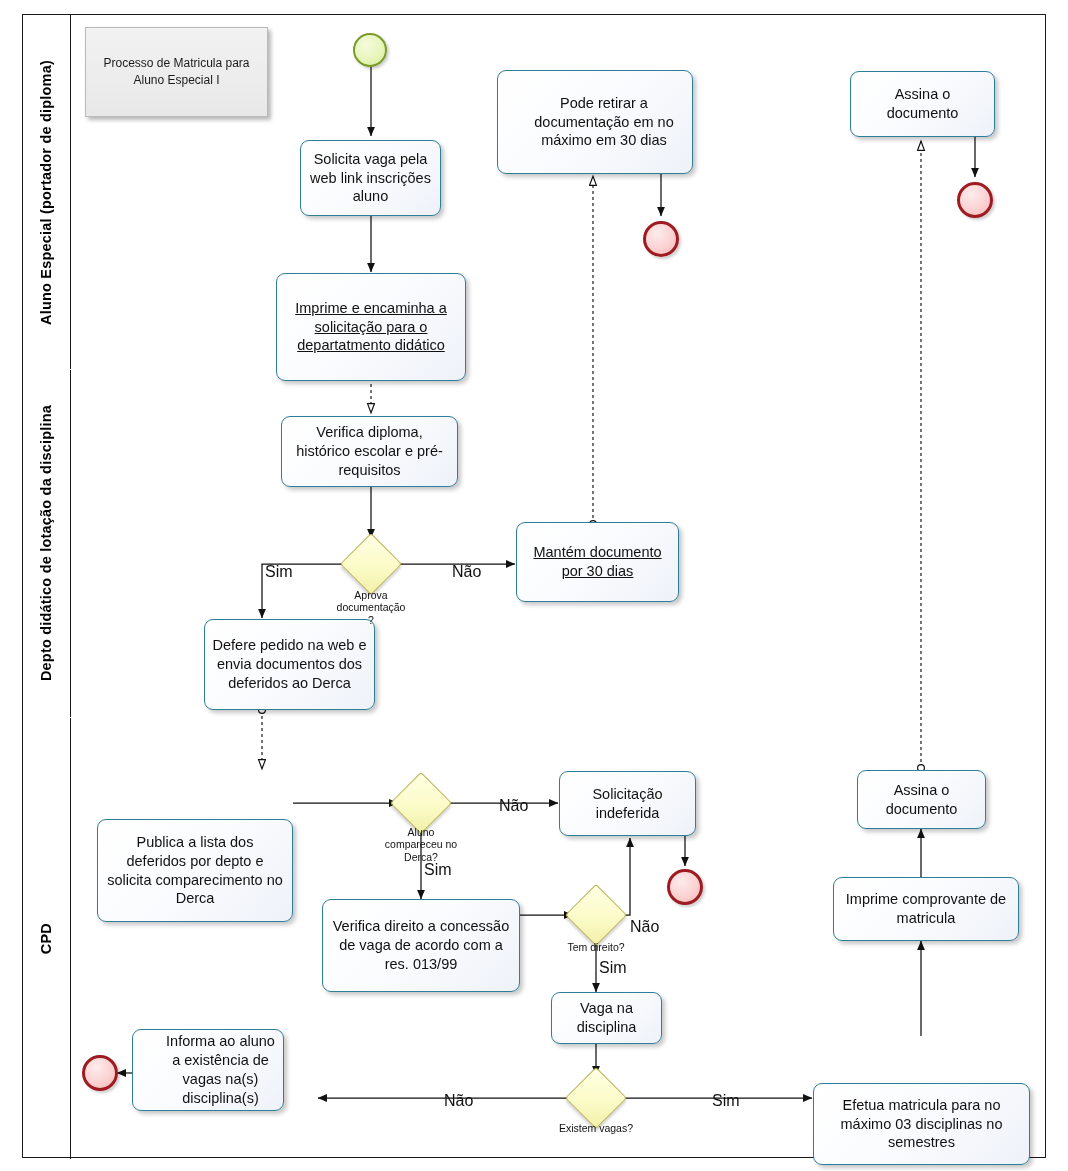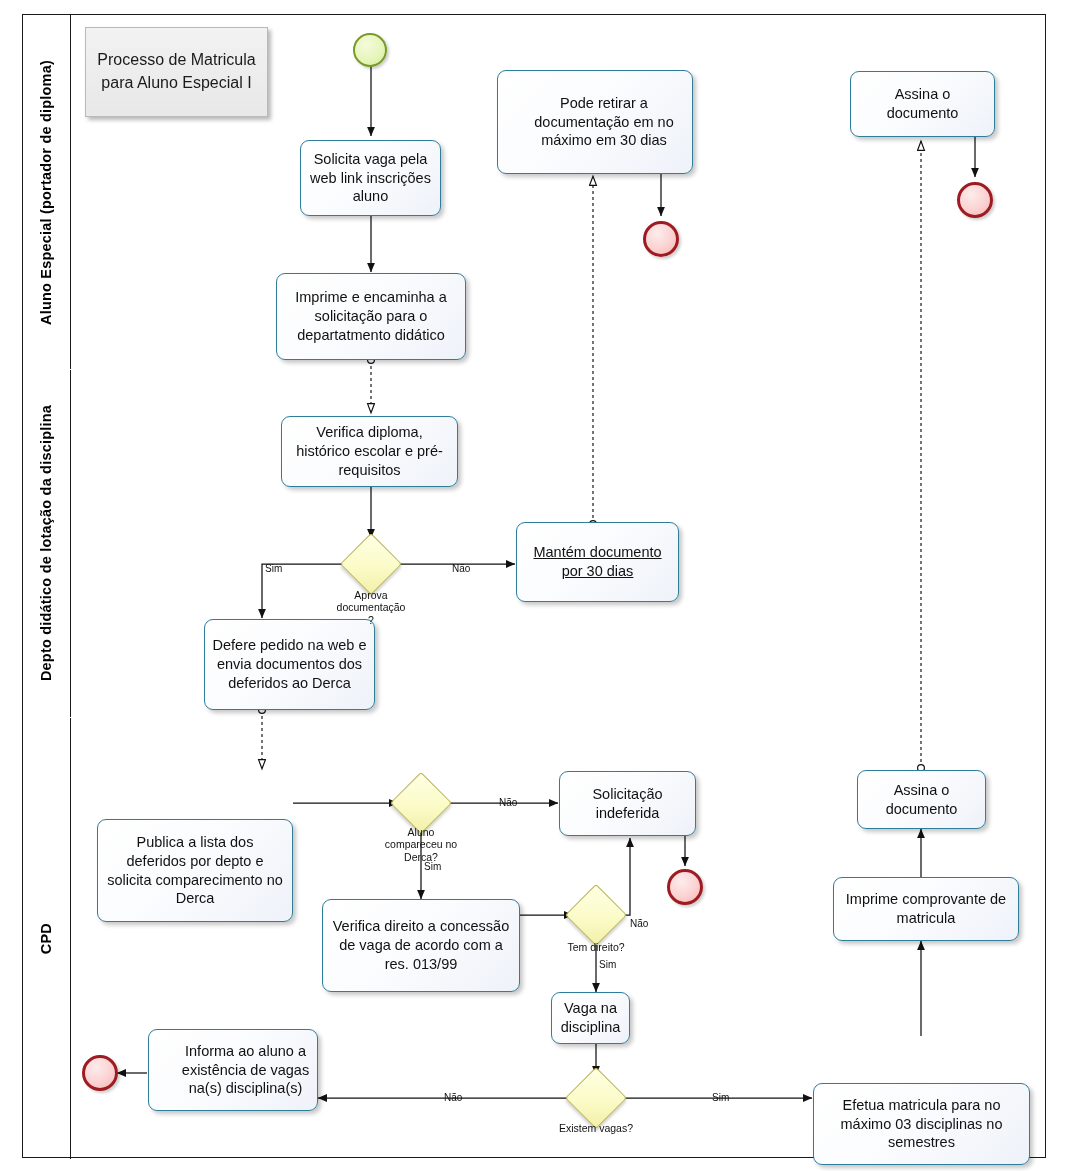--- a/index.html
+++ b/index.html
@@ -13,21 +13,21 @@
   .lane-header{position:absolute;left:0;top:0;width:48px;height:100%;border-right:1.5px solid #1a1a1a;box-sizing:border-box;
                display:flex;align-items:center;justify-content:center;}
   .lane-title{writing-mode:vertical-rl;transform:rotate(180deg);font-size:14.5px;font-weight:bold;color:#000;
               text-align:center;line-height:1.25;letter-spacing:.2px;}
 
   
   .title-box{position:absolute;left:85px;top:27px;width:183px;height:90px;
              background:linear-gradient(180deg,#f2f2f2 0%,#e8e8e8 100%);
              border:1px solid #b9b9b9;box-shadow:3px 3px 4px rgba(0,0,0,.28);
              display:flex;align-items:center;justify-content:center;text-align:center;
-             font-size:16px;color:#1b1b1b;line-height:1.42;box-sizing:border-box;padding:4px 8px;}
+             font-size:12px;color:#1b1b1b;line-height:1.42;box-sizing:border-box;padding:4px 8px;}
 
   
   .task{position:absolute;box-sizing:border-box;border:1.6px solid #2e7d99;border-radius:9px;
         background:linear-gradient(135deg,#ffffff 0%,#fbfcfe 45%,#eef2f9 100%);
         box-shadow:3px 3px 4px rgba(0,0,0,.22);
         display:flex;align-items:center;justify-content:center;text-align:center;
         font-size:14.5px;color:#111;line-height:1.3;padding:3px 7px;}
 
   
   .gw{position:absolute;width:44px;height:44px;transform:rotate(45deg);
@@ -41,21 +41,21 @@
             background:radial-gradient(circle at 38% 32%,#f4fbdc 0%,#e6f5b8 60%,#d2ea93 100%);
             box-shadow:2px 2px 3px rgba(0,0,0,.2);}
   .ev.end{width:36px;height:36px;border:3.4px solid #9e1b22;
           background:radial-gradient(circle at 38% 32%,#fdecec 0%,#fbd2d2 55%,#f6b4b4 100%);
           box-shadow:2px 2px 3px rgba(0,0,0,.2);}
 
   
   svg.wires{position:absolute;left:0;top:0;width:1068px;height:1171px;pointer-events:none;}
 
   
-  .elabel{position:absolute;font-size:10px;color:#111;white-space:nowrap;}
+  .elabel{position:absolute;font-size:16px;color:#111;white-space:nowrap;}
   .gwlabel{position:absolute;font-size:10.5px;color:#111;text-align:center;line-height:1.18;white-space:pre-line;}
 </style>
 </head>
 <body>
 
 <div id="canvas">
 
   <div class="pool">
 
     <div class="lane" style="top:0;height:355px;">
@@ -151,35 +151,35 @@
 
   <div class="title-box">Processo de Matricula para Aluno Especial  I</div>
 
   <div class="ev start" style="left:353px;top:33px;"></div>
   <div class="ev end" style="left:643px;top:221px;"></div>
   <div class="ev end" style="left:957px;top:182px;"></div>
   <div class="ev end" style="left:667px;top:869px;"></div>
   <div class="ev end" style="left:82px;top:1055px;"></div>
 
   <div class="task" style="left:300px;top:140px;width:141px;height:76px;">Solicita vaga pela web link inscrições aluno</div>
-  <div class="task" style="left:276px;top:273px;width:190px;height:87px;">Imprime e encaminha a solicitação para o departatmento didático</div>
+  <div class="task" style="left:276px;top:273px;width:190px;height:108px;text-decoration:underline;">Imprime e encaminha a solicitação para o departatmento didático</div>
   <div class="task" style="left:497px;top:70px;width:196px;height:104px;padding-left:25px;">Pode retirar  a documentação em  no máximo em  30 dias</div>
   <div class="task" style="left:850px;top:71px;width:145px;height:66px;">Assina o documento</div>
 
   <div class="task" style="left:281px;top:416px;width:177px;height:71px;">Verifica diploma, histórico escolar e pré-requisitos</div>
   <div class="task" style="left:516px;top:522px;width:163px;height:80px;text-decoration:underline;">Mantém documento por 30 dias</div>
   <div class="task" style="left:176px;top:619px;width:171px;height:91px;margin-left:28px;">Defere pedido na web e envia documentos dos deferidos ao Derca</div>
 
   <div class="task" style="left:97px;top:771px;width:196px;height:103px;margin-top:48px;">Publica a lista dos deferidos  por depto e solicita comparecimento no Derca</div>
   <div class="task" style="left:559px;top:771px;width:137px;height:65px;">Solicitação indeferida</div>
   <div class="task" style="left:857px;top:770px;width:129px;height:59px;">Assina o documento</div>
   <div class="task" style="left:322px;top:899px;width:198px;height:93px;">Verifica direito a concessão de vaga de acordo com a res. 013/99</div>
   <div class="task" style="left:833px;top:877px;width:186px;height:64px;">Imprime comprovante de matricula</div>
-  <div class="task" style="left:551px;top:992px;width:79px;height:52px;">Vaga na disciplina</div>
-  <div class="task" style="left:148px;top:1029px;width:170px;height:82px;padding-left:32px;">Informa ao aluno a existência de vagas na(s) disciplina(s)</div>
+  <div class="task" style="left:551px;top:992px;width:111px;height:52px;">Vaga na disciplina</div>
+  <div class="task" style="left:132px;top:1029px;width:152px;height:82px;padding-left:32px;">Informa ao aluno a existência de vagas na(s) disciplina(s)</div>
   <div class="task" style="left:813px;top:1036px;width:217px;height:82px;margin-top:47px;">Efetua matricula para no máximo 03 disciplinas no semestres</div>
 
   <div class="gw" style="left:349px;top:542px;"></div>
   <div class="gwlabel" style="left:316px;top:589px;width:110px;">Aprova
 documentação
 ?</div>
 
   <div class="gw" style="left:399px;top:781px;"></div>
   <div class="gwlabel" style="left:366px;top:826px;width:110px;">Aluno
 compareceu no

